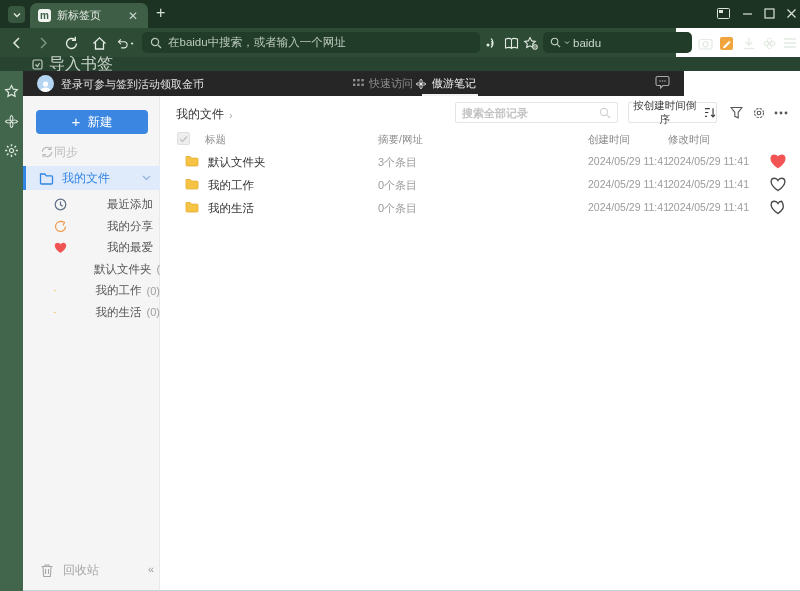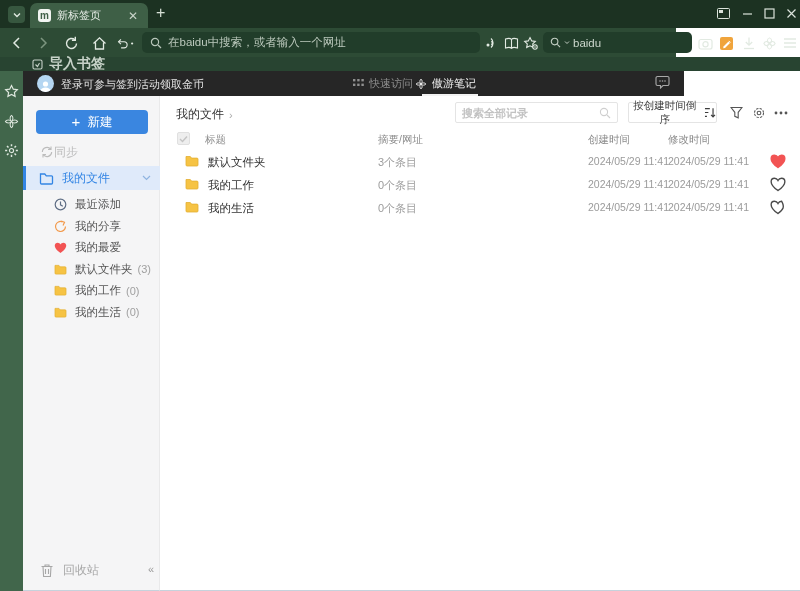--- a/index.html
+++ b/index.html
@@ -19,21 +19,21 @@
 
   .navbar { position:absolute; left:0; top:28px; width:676px; height:29px; background:#2d4b35; }
   .nav-ic { position:absolute; top:6px; width:18px; height:18px; display:flex; align-items:center; justify-content:center; color:#e2eae2; }
   .nav-ic.dim { color:#7c957f; }
   .addressbar { position:absolute; left:142px; top:4px; width:338px; height:21px; background:#213d2a; border-radius:5px; display:flex; align-items:center; padding:0 8px; gap:6px; color:#b9c6ba; }
   .addr-text { font-size:11.5px; color:#bcc9bd; white-space:nowrap; }
   .enginebox { position:absolute; left:543px; top:4px; width:149px; height:21px; background:#213d2a; border-radius:5px; display:flex; align-items:center; padding:0 7px; gap:3px; color:#c3cfc4; }
   .engine-text { font-size:11.5px; color:#cbd6cc; }
 
   .bookmarksbar { position:absolute; left:0; top:57px; width:800px; height:14px; background:#284431; display:flex; align-items:center; padding-left:32px; gap:6px; }
-  .bm-label { font-size:14px; color:#c6d1c7;font-weight:bold; }
+  .bm-label { font-size:16px; color:#c6d1c7; }
   .bookmarksbar svg { color:#c6d1c7; }
 
   
   .strip { position:absolute; left:0; top:71px; width:23px; height:520px; background:#41664b; }
   .strip-ic { position:absolute; left:3px; width:17px; height:17px; display:flex; align-items:center; justify-content:center; color:#dfe8df; }
 
   
   .pagehead { position:absolute; left:23px; top:71px; width:661px; height:25px; background:#262626; }
   .avatar { position:absolute; left:14px; top:4px; width:17px; height:17px; border-radius:50%; background:#b5d6f2; overflow:hidden; display:flex; align-items:flex-end; justify-content:center; }
   .login-text { position:absolute; left:38px; top:6px; font-size:11px; color:#e3e3e3; }
@@ -47,21 +47,21 @@
   .sidebar { position:absolute; left:23px; top:96px; width:137px; height:495px; background:#f5f5f6; border-right:1px solid #e9e9ea; border-bottom:1px solid #c6d2dc; }
   .new-btn { position:absolute; left:13px; top:14px; width:112px; height:24px; background:#3a86e0; border-radius:4px; color:#fff; display:flex; align-items:center; justify-content:center; gap:7px; font-size:12.5px; }
   .new-plus { font-size:15px; line-height:1; margin-top:-1px; }
   .sync-row { position:absolute; left:17px; top:46px; height:20px; display:flex; align-items:center; gap:0; color:#bcbcbc; font-size:12px; }
   .myfiles-row { position:absolute; left:0; top:70px; width:137px; height:24px; background:#dfeafa; display:flex; align-items:center; gap:8px; padding-left:16px; }
   .myfiles-row::before { content:""; position:absolute; left:0; top:0; width:3px; height:24px; background:#3385e4; }
   .myfiles-label { font-size:12px; color:#3385e4; }
   .myfiles-chev { position:absolute; right:9px; color:#8fb4e0; }
   .subitems { position:absolute; left:0; top:98px; width:137px; }
   .subitem { height:21.5px; display:flex; align-items:center; gap:8px; padding-left:31px; }
-  .subitem .lbl { font-size:11.5px; color:#555; white-space:nowrap; }
+  .subitem .lbl { font-size:11.5px; color:#555; white-space:nowrap;margin-left:32px; }
   .subitem .cnt { font-size:11px; color:#a0a0a0; margin-left:-3px; }
   .recycle-row { position:absolute; left:17px; bottom:11px; display:flex; align-items:center; gap:9px; color:#a7a7a7; font-size:12px; }
   .collapse-btn { position:absolute; right:5px; bottom:15px; color:#9a9a9a; font-size:11px; }
 
   
   .main { position:absolute; left:160px; top:96px; width:640px; height:495px; background:#fff; border-bottom:1px solid #c6d2dc; }
   .breadcrumb { position:absolute; left:16px; top:10px; font-size:12px; color:#333; display:flex; gap:5px; align-items:center; }
   .breadcrumb .arrow { color:#aaa; font-size:11px; }
   .searchbox { position:absolute; left:295px; top:6px; width:163px; height:21px; border:1px solid #e4e4e4; border-radius:2px; display:flex; align-items:center; padding:0 6px; justify-content:space-between; }
   .searchbox input { border:none; outline:none; font-size:11px; color:#555; width:130px; font-family:"Liberation Sans",sans-serif; background:transparent;font-weight:bold; }

